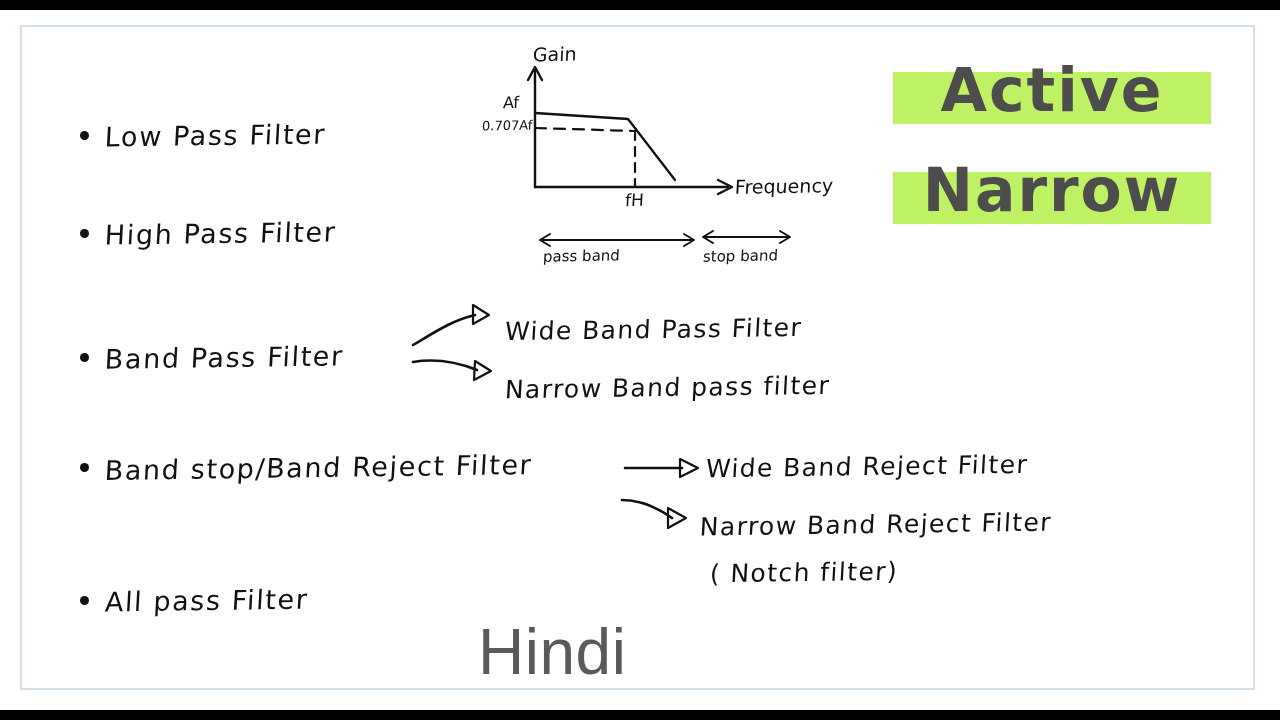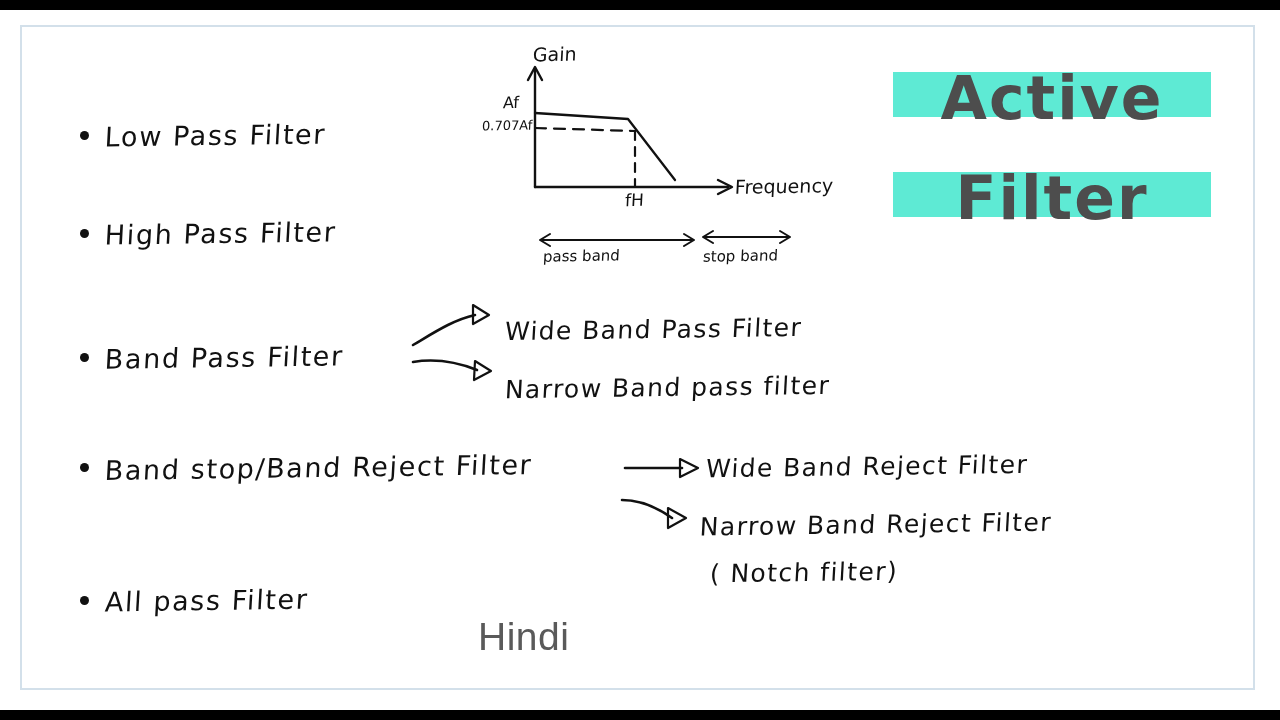--- a/index.html
+++ b/index.html
@@ -71,25 +71,25 @@
   #title-block {
     position: absolute;
     left: 893px;
     top: 52px;
     width: 330px;
     height: 285px;
   }
   .title-line {
     position: absolute;
     left: 0;
-    height: 45px;
+    height: 52px;
     display: flex;
-    align-items: flex-start;
+    align-items: flex-end;
     justify-content: center;
-    background: #5eead4;
+    background: #bef264;
   }
   .title-line span {
     font-family: "DejaVu Sans", sans-serif;
     font-weight: bold;
     font-size: 60px;
     color: #4d4d4d;
     letter-spacing: 2px;
     line-height: 1;
     position: relative;
     top: -4px;
@@ -97,21 +97,21 @@
   #title-l0 { top: 10px;  width: 318px; }
   #title-l1 { top: 110px; width: 318px; }
   #title-l2 { top: 212px; width: 318px; }
 
   
   #hindi {
     position: absolute;
     left: 478px;
     top: 605px;
     font-family: "Liberation Sans", sans-serif;
-    font-size: 39px;
+    font-size: 64px;
     color: #5a5a5a;
     letter-spacing: 0.5px;
   }
 
   
   #graph {
     position: absolute;
     left: 470px;
     top: 25px;
     width: 380px;
@@ -210,18 +210,18 @@
     <div class="glabel" style="left:155px; top:155px; font-size:17px;">fH</div>
     <div class="glabel" style="left:73px; top:212px; font-size:15px;">pass band</div>
     <div class="glabel" style="left:233px; top:212px; font-size:15px;">stop band</div>
   </div>
 
   <div id="title-block">
     <div class="title-line" id="title-l0">
       <span>Active</span>
     </div>
     <div class="title-line" id="title-l1">
-      <span>Filter</span>
+      <span>Narrow</span>
     </div>
   </div>
 
   <div id="hindi">Hindi</div>
 </div>
 
 </body></html>

